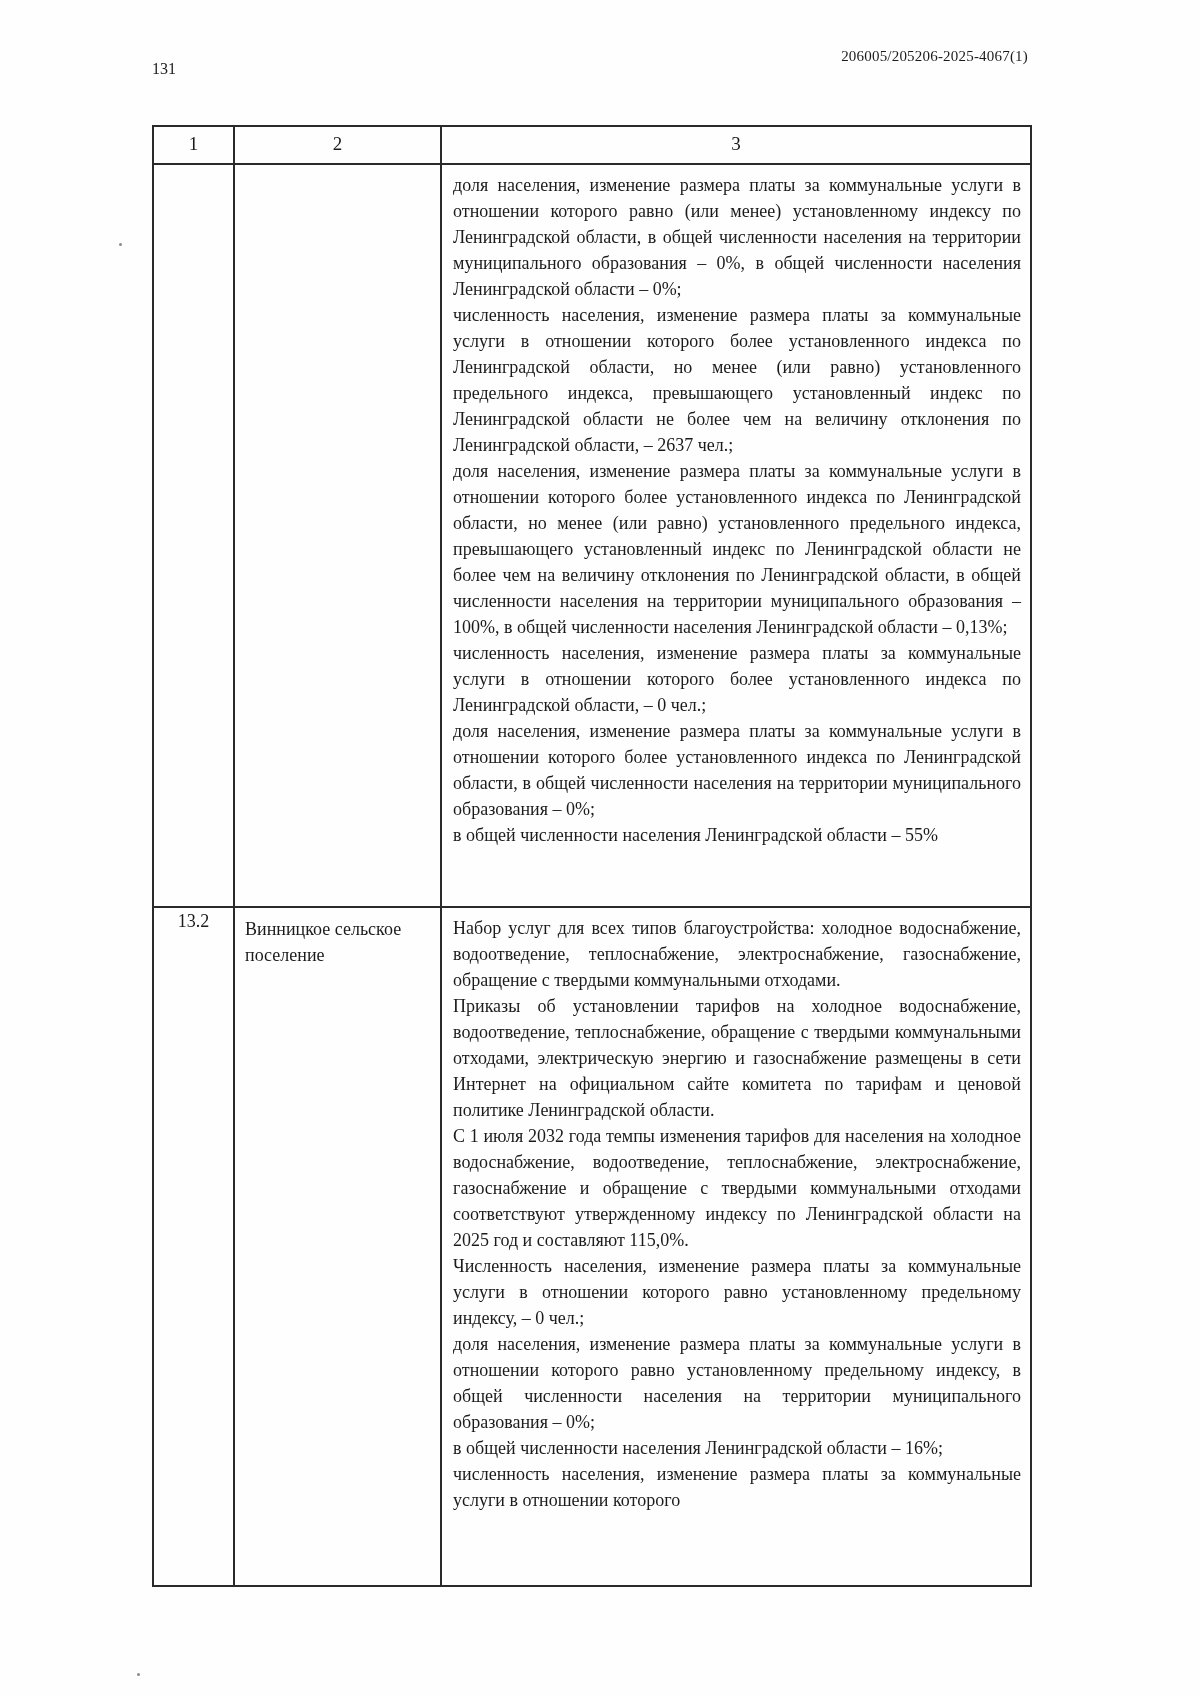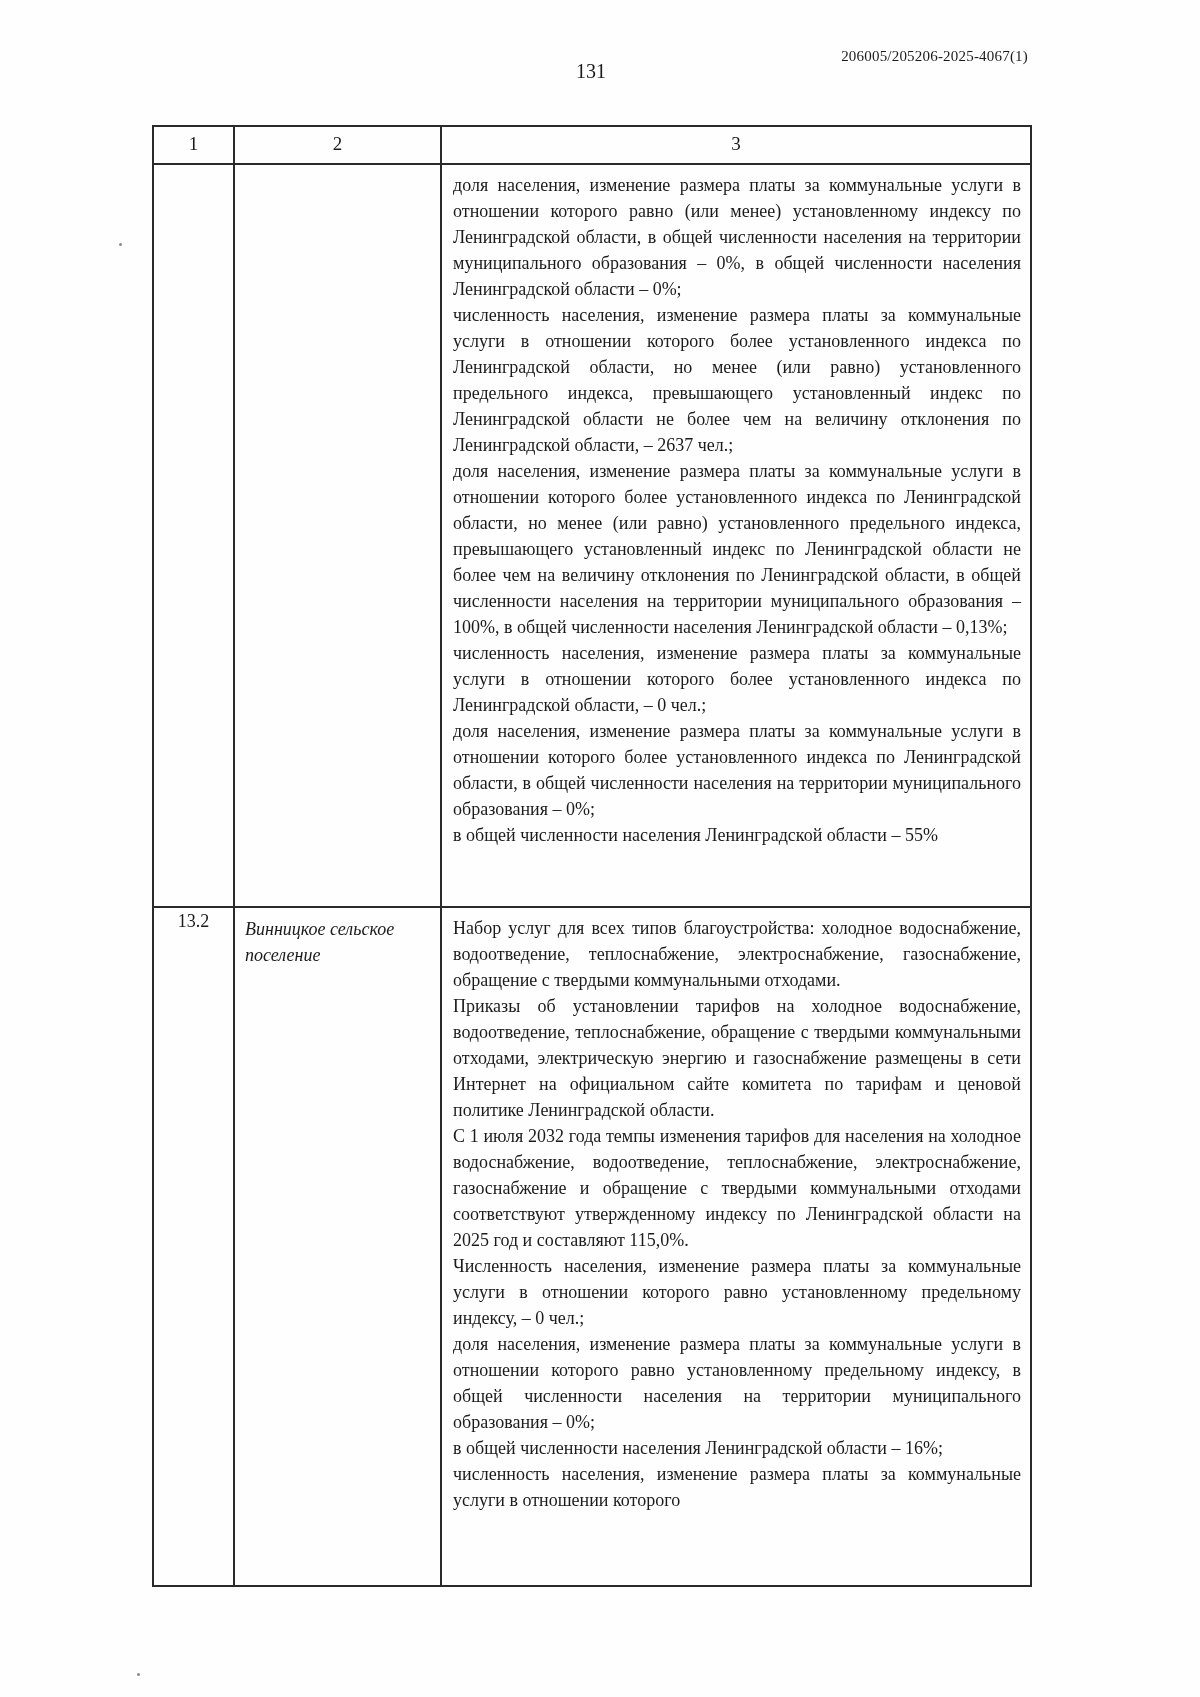--- a/index.html
+++ b/index.html
@@ -22,22 +22,22 @@
     right: 172px;
     font-size: 15px;
     letter-spacing: 0.2px;
     color: #1b1b1b;
   }
   .page-number {
     position: absolute;
     top: 60px;
     left: 152px;
     width: 878px;
-    text-align: center;
-    font-size: 20px;
+    text-align: left;
+    font-size: 16px;
     color: #1b1b1b;
   }
   .doc-table {
     position: absolute;
     left: 152px;
     top: 125px;
     width: 878px;
     border-collapse: collapse;
     table-layout: fixed;
   }
@@ -58,21 +58,20 @@
     padding: 2px 0 4px 0;
   }
   .row-1 td { height: 743px; }
   .row-2 td { height: 679px; }
   td.cell-num {
     text-align: center;
     padding-top: 0;
   }
   td.cell-name {
     padding: 8px 8px 8px 10px;
-    font-style: italic;
   }
   td.cell-text {
     padding: 7px 9px 6px 11px;
   }
   .cell-text p.para {
     text-align: justify;
     margin: 0;
   }
   .speck {
     position: absolute;

